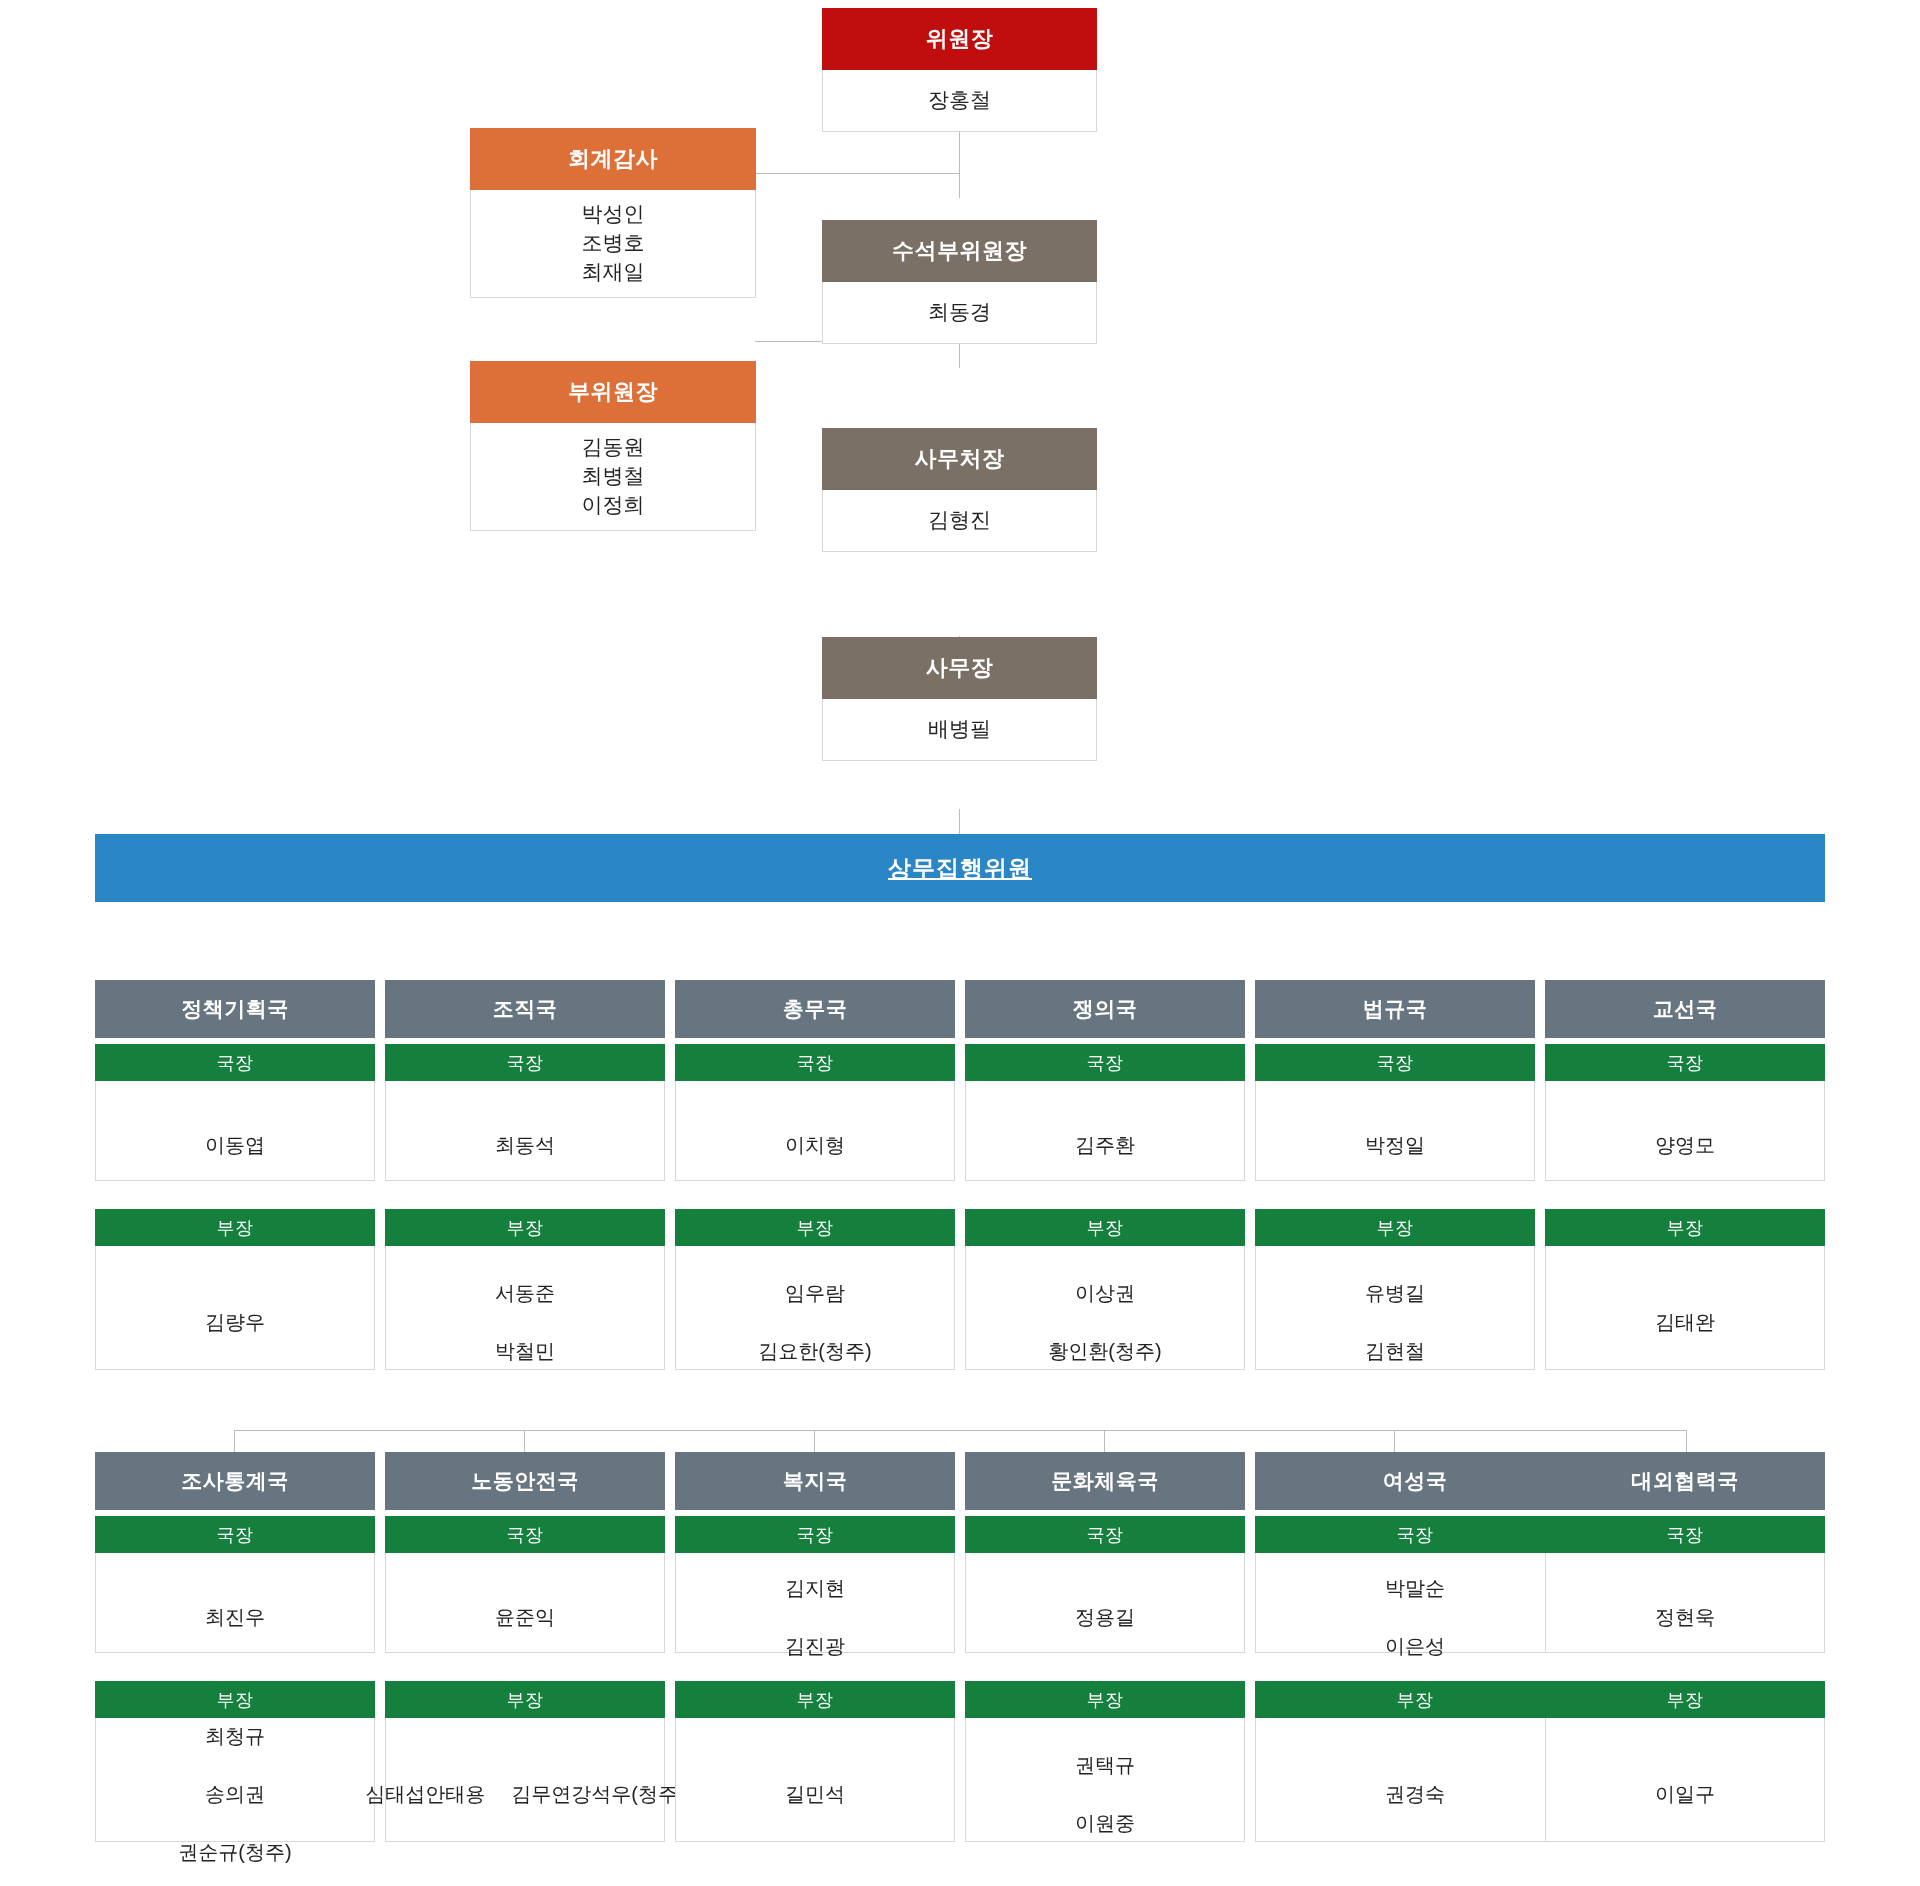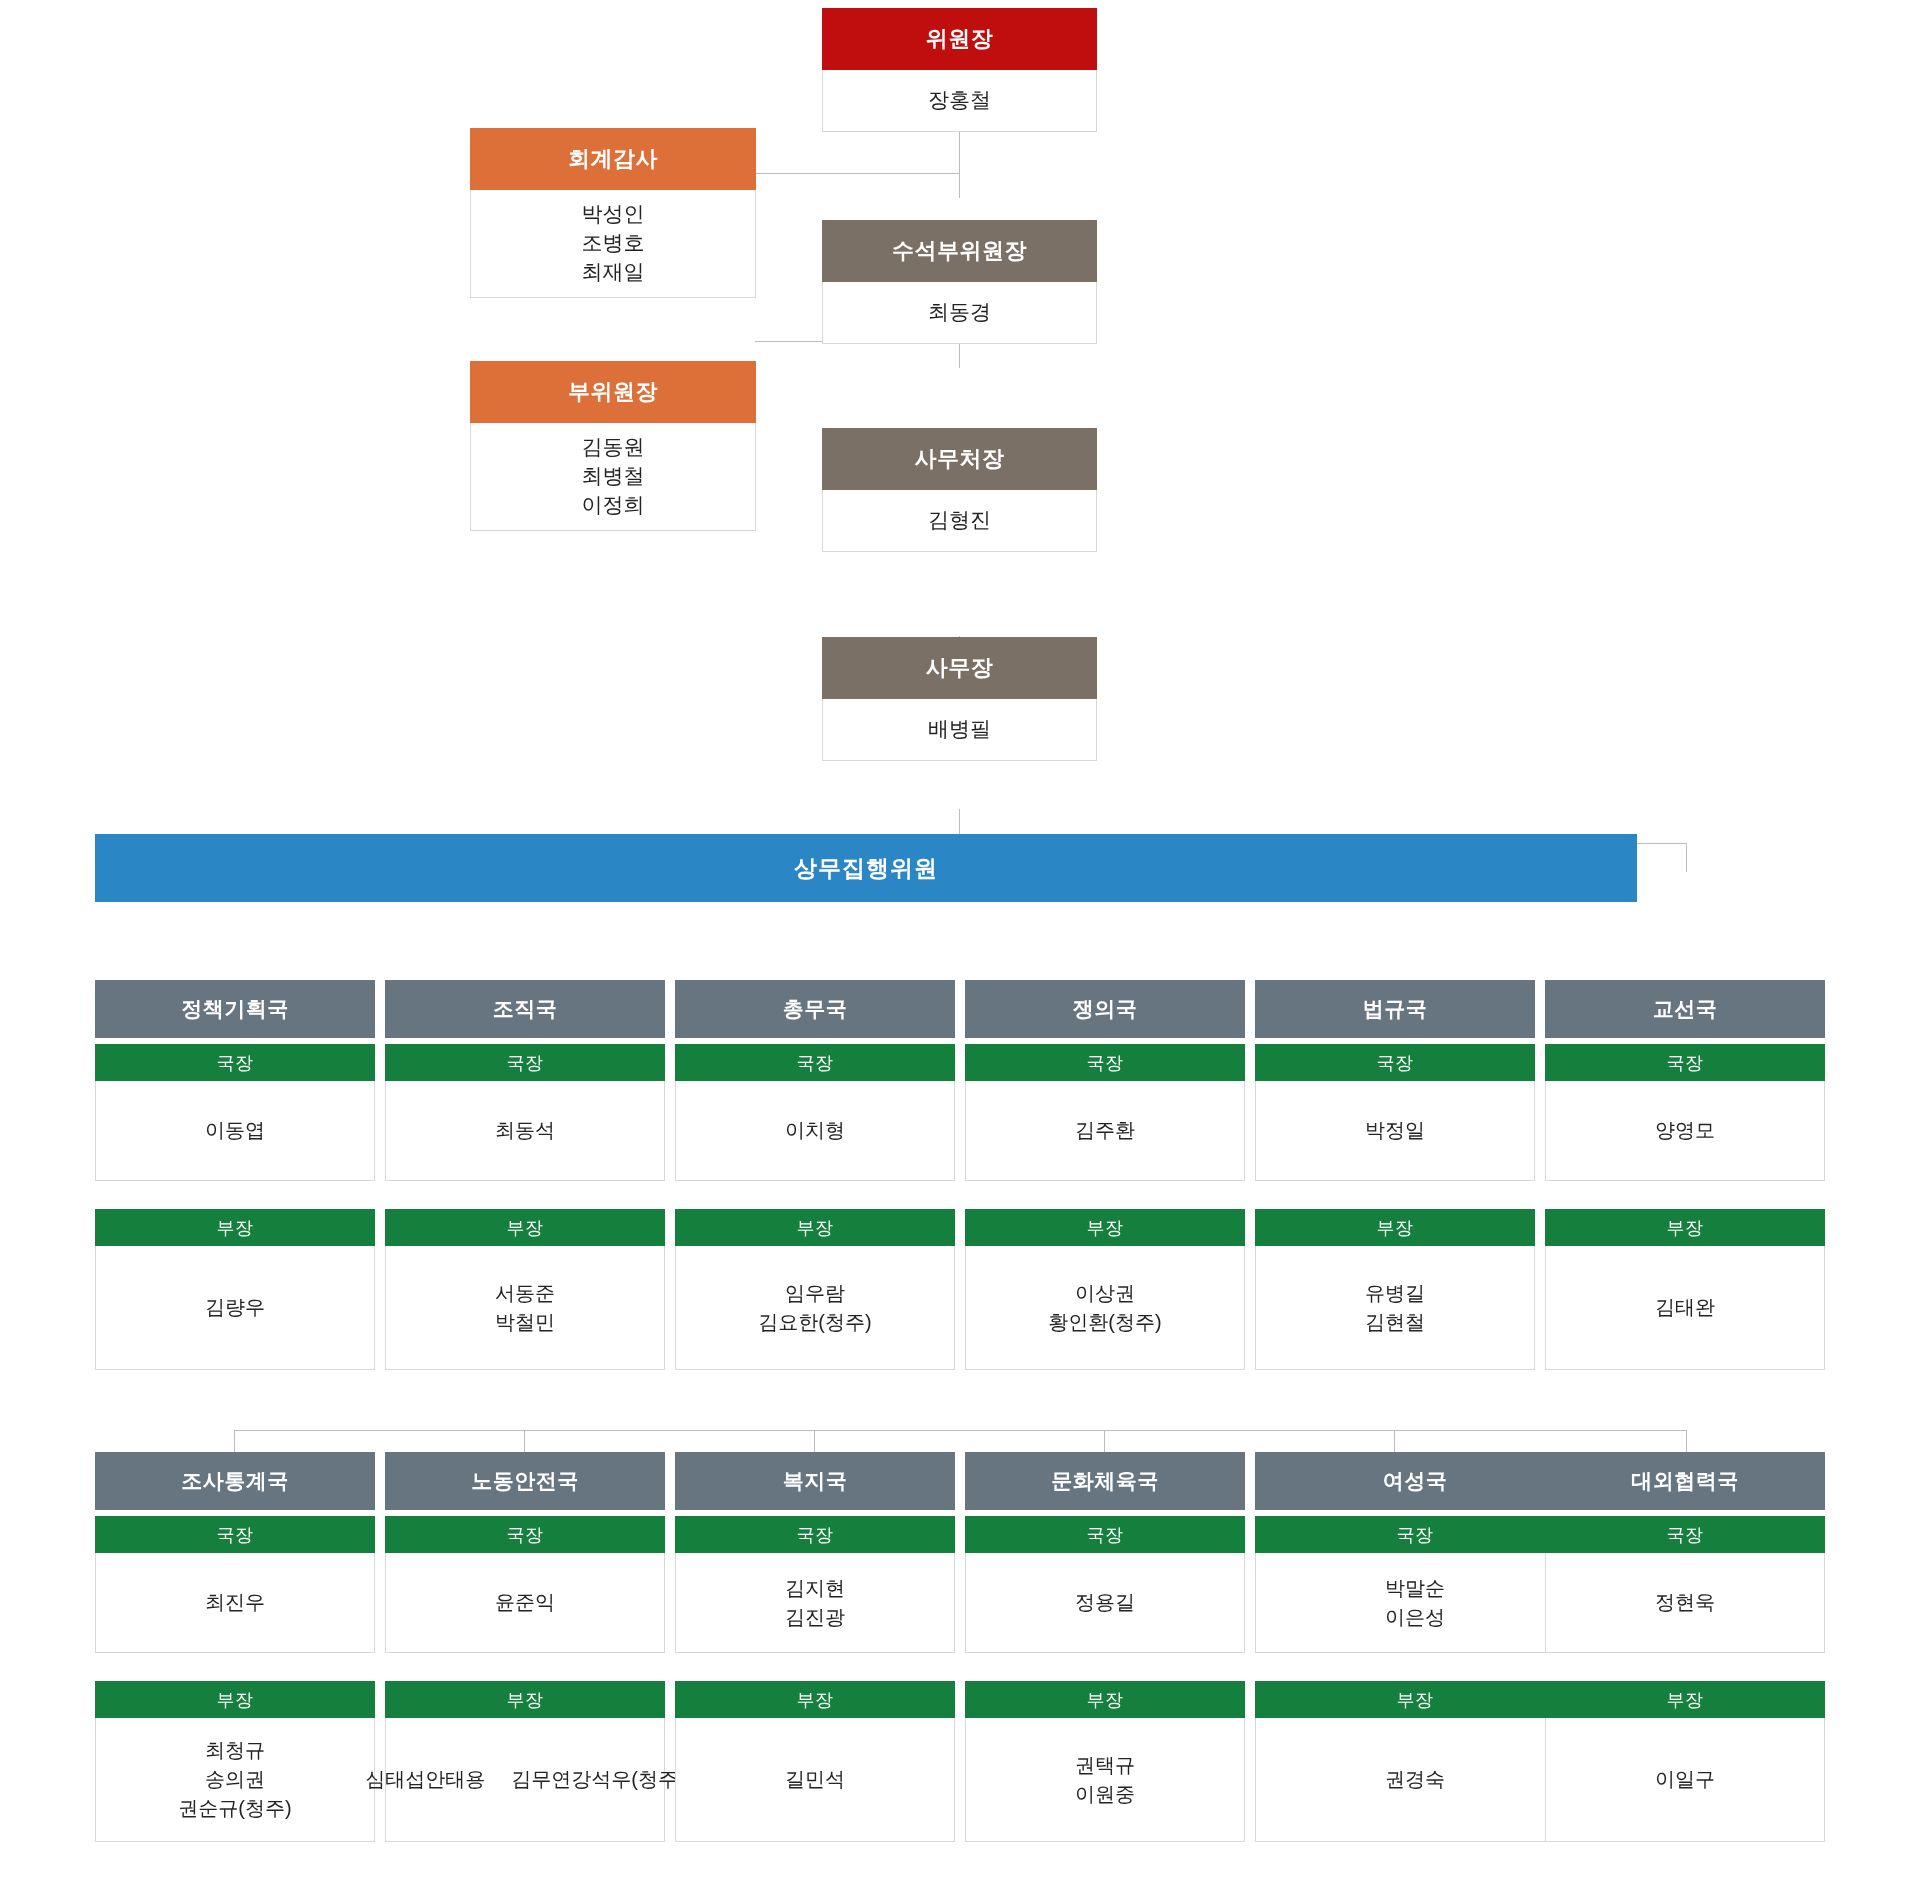--- a/index.html
+++ b/index.html
@@ -131,21 +131,21 @@
     border-top: none;
     display: flex;
     flex-direction: column;
     align-items: center;
     justify-content: center;
     font-size: 20px;
     line-height: 1.45;
     color: #232323;
     text-align: center;
   }
-  .name-box .nm { white-space: nowrap; }
+  .name-box .nm { white-space: nowrap; margin-top: 29px; }
 
   
   .name-box.two-col {
     flex-direction: row;
     gap: 26px;
   }
   .name-box.two-col .col {
     display: flex;
     flex-direction: row;
     align-items: center;
@@ -240,21 +240,21 @@
     </div>
   </div>
 
   <div class="node top-node" style="left:822px; top:637px; width:275px;">
     <div class="node-head head-brown">사무장</div>
     <div class="node-body" style="height:62px;">
       <span class="nm">배병필</span>
     </div>
   </div>
 
-  <div id="executive-banner" class="head-blue" style="left:95px; top:834px; width:1542px; height:68px;">
+  <div id="executive-banner" class="head-blue" style="left:95px; top:834px; width:1730px; height:68px;text-decoration:underline;">
     <span>상무집행위원</span>
   </div>
 
   <div class="dept" style="left:95px; top:980px; width:280px;">
     <div class="dept-title head-slate">정책기획국</div>
     <div class="role-bar head-steel" style="margin-top:6px;">국장</div>
     <div class="name-box" style="height:100px;">
       <span class="nm">이동엽</span>
     </div>
     <div class="role-bar head-steel" style="margin-top:28px;">부장</div>

